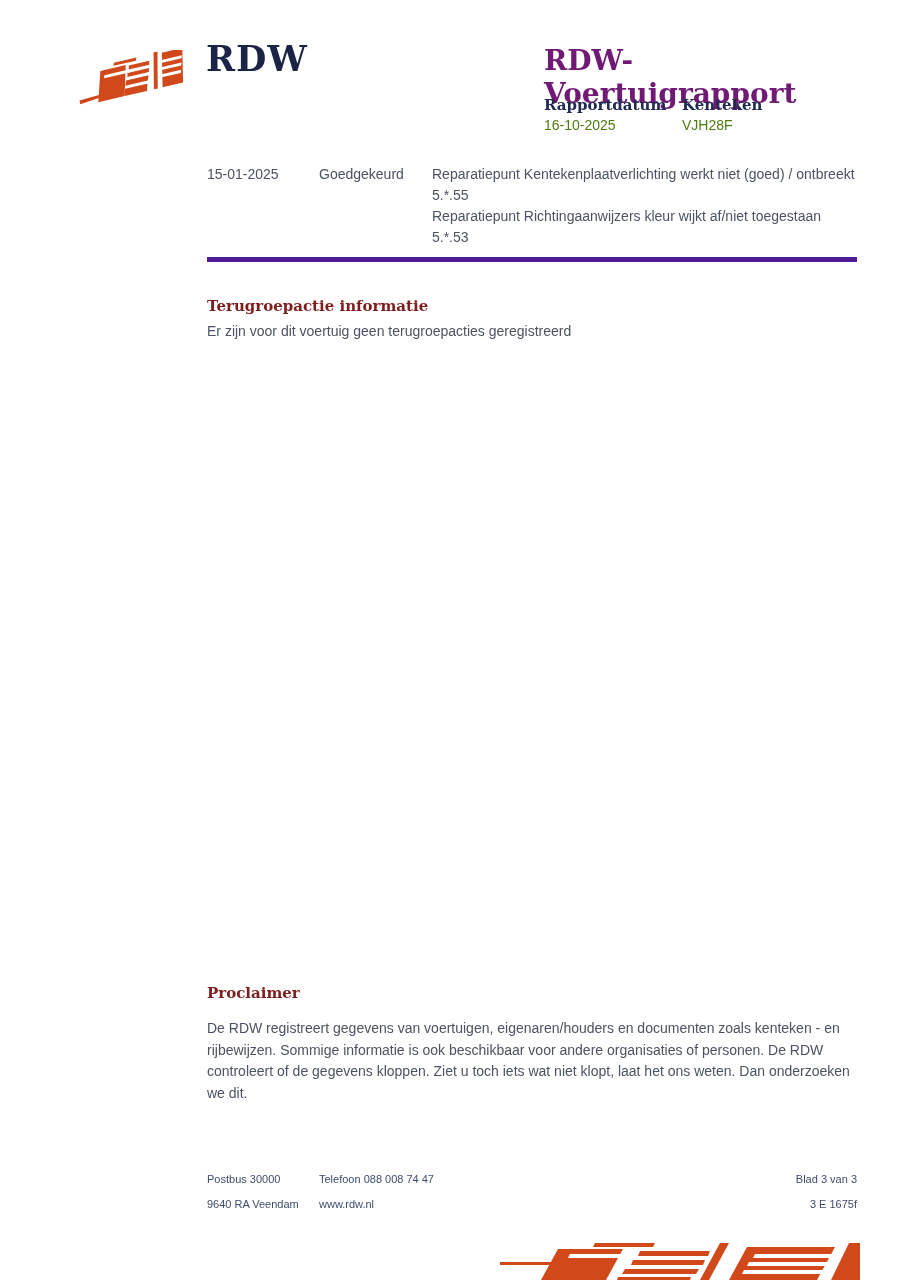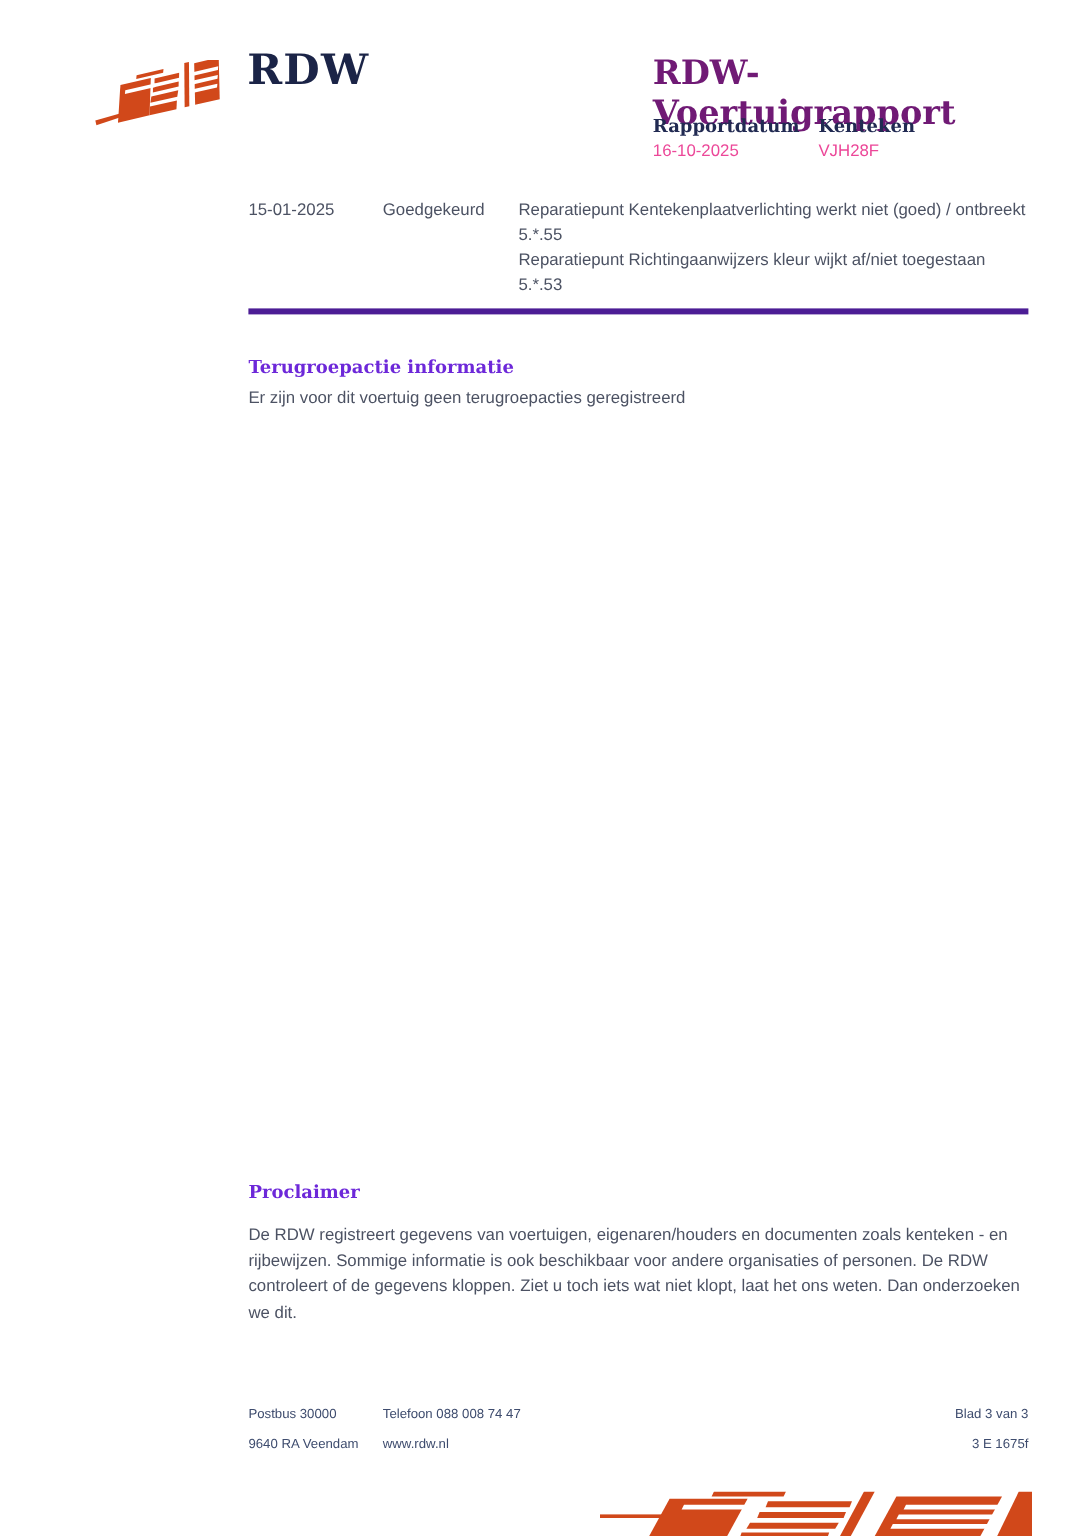--- a/index.html
+++ b/index.html
@@ -28,21 +28,21 @@
   }
   .meta-label {
     position:absolute; top:96px;
     font-family:"DejaVu Serif", serif; font-weight:700;
     font-size:15px; color:#212A52;
   }
   .meta-label.date  { left:500px; }
   .meta-label.plate { left:638px; }
   .meta-value {
     position:absolute; top:117px;
-    font-size:14px; color:#ec4899;
+    font-size:14px; color:#4d7c0f;
   }
   .meta-value.date  { left:500px; }
   .meta-value.plate { left:638px; }
 
   
   .apk-table { position:absolute; left:163px; top:157px; width:650px; }
   .apk-header {
     display:grid; grid-template-columns:112px 113px 1fr;
     font-family:"DejaVu Serif", serif; font-weight:700;
     font-size:15px; color:#212A52;
@@ -53,21 +53,21 @@
     display:grid; grid-template-columns:112px 113px 1fr;
     font-size:14px; color:#4C5263; line-height:21px;
     padding-top:7px; padding-bottom:9px;
     border-bottom:5px solid #4c1d95;
     align-items:start;
   }
 
   
   .section-heading {
     font-family:"DejaVu Serif", serif; font-weight:700;
-    font-size:15px; color:#6d28d9;
+    font-size:15px; color:#7f1d1d;
   }
   .recall-section { position:absolute; left:163px; top:297px; width:650px; }
   .recall-section .section-body { margin-top:8px; font-size:14px; color:#4C5263; }
   .proclaimer-section { position:absolute; left:163px; top:984px; width:650px; }
   .proclaimer-section .section-body {
     margin-top:16px; font-size:14px; color:#4C5263; line-height:21.5px;
   }
 
   
   .footer { position:absolute; left:163px; top:1166px; width:650px; font-size:11px; color:#3E4C6E; }

